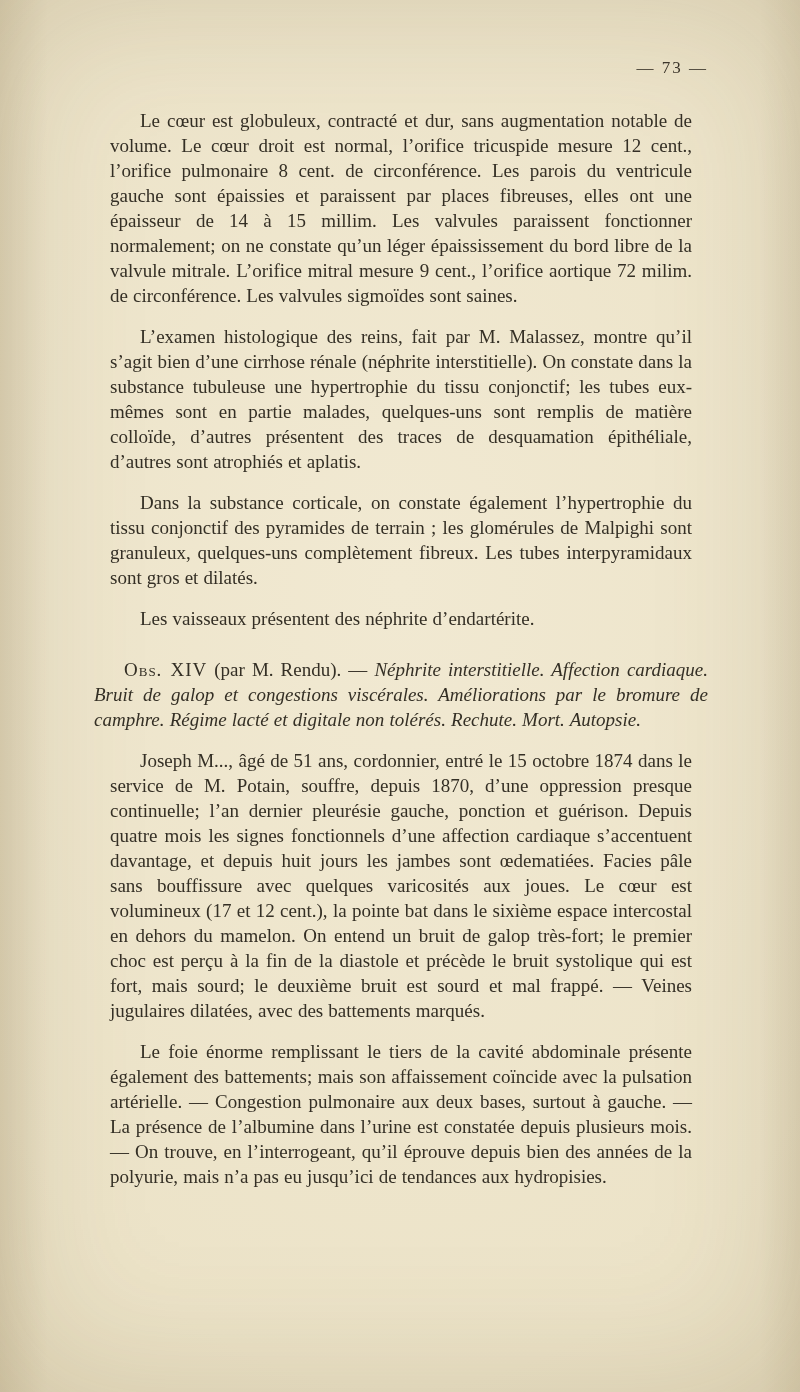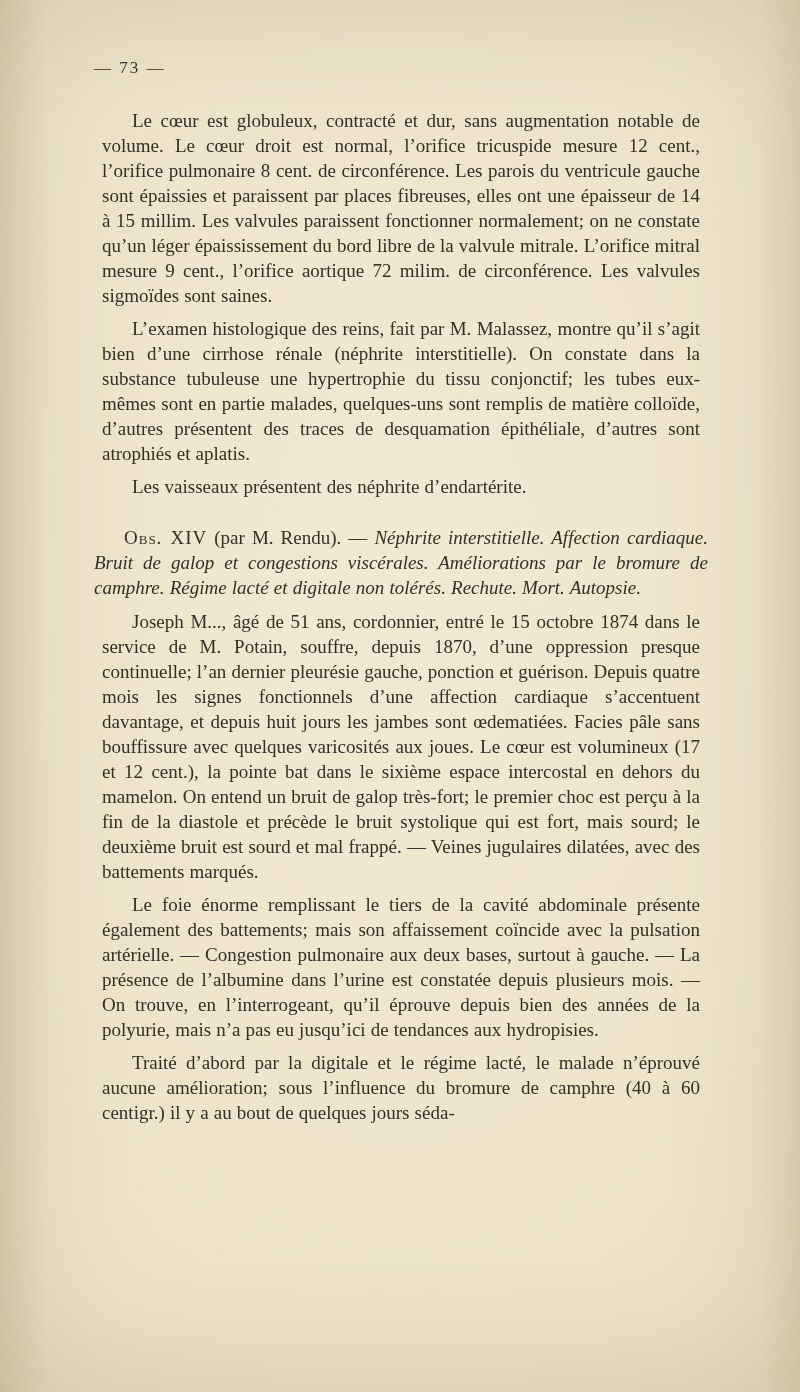--- a/index.html
+++ b/index.html
@@ -18,29 +18,29 @@
     overflow: hidden;
     color: #342f25;
     font-family: "Liberation Serif", "DejaVu Serif", serif;
     background:
       linear-gradient(90deg, rgba(118,94,50,0.12) 0%, rgba(118,94,50,0) 6%, rgba(118,94,50,0) 95%, rgba(118,94,50,0.09) 100%),
       radial-gradient(ellipse 130% 115% at 50% 42%, #f1e9d2 0%, #ece3c8 50%, #e3d8b9 82%, #d6caa4 100%);
     box-shadow: inset 0 0 150px rgba(112, 92, 52, 0.20);
     text-rendering: optimizeLegibility;
   }
   .page-number {
-    text-align: left;
+    text-align: right;
     font-size: 17px;
     line-height: 20px;
     letter-spacing: 2px;
     margin: 0 0 30px 0;
     color: #3c362b;
   }
   p.body-text {
-    margin: 8px;
+    margin: 16px;
     font-size: 19px;
     line-height: 25px;
     text-align: justify;
     text-indent: 30px;
     hyphens: auto;
     -webkit-hyphens: auto;
     word-spacing: 0.02em;
   }
   p.obs-paragraph {
     margin: 26px 0 9px 0;
@@ -60,24 +60,24 @@
 
 <div class="page">
 
   <div class="page-number">— 73 —</div>
 
   <p class="body-text">Le cœur est globuleux, contracté et dur, sans augmentation notable de volume. Le cœur droit est normal, l’orifice tricuspide mesure 12 cent., l’orifice pulmonaire 8 cent. de circonférence. Les parois du ventricule gauche sont épaissies et paraissent par places fibreuses, elles ont une épaisseur de 14 à 15 millim. Les valvules paraissent fonctionner normalement; on ne constate qu’un léger épaississement du bord libre de la valvule mitrale. L’orifice mitral mesure 9 cent., l’orifice aortique 72 milim. de circonférence. Les valvules sigmoïdes sont saines.</p>
 
 
   <p class="body-text">L’examen histologique des reins, fait par M. Malassez, montre qu’il s’agit bien d’une cirrhose rénale (néphrite interstitielle). On constate dans la substance tubuleuse une hypertrophie du tissu conjonctif; les tubes eux-mêmes sont en partie malades, quelques-uns sont remplis de matière colloïde, d’autres présentent des traces de desquamation épithéliale, d’autres sont atrophiés et aplatis.</p>
 
+  <p class="body-text">Dans la substance corticale, on constate également l’hypertrophie du tissu conjonctif des pyramides de terrain ; les glomérules de Malpighi sont granuleux, quelques-uns complètement fibreux. Les tubes interpyramidaux sont gros et dilatés.</p>
 
   <p class="body-text">Les vaisseaux présentent des néphrite d’endartérite.</p>
 
   <p class="body-text obs-paragraph"><span class="obs-label">Obs. XIV</span><span class="obs-attribution"> (par M. Rendu). — </span><span class="obs-summary">Néphrite interstitielle. Affection cardiaque. Bruit de galop et congestions viscérales. Améliorations par le bromure de camphre. Régime lacté et digitale non tolérés. Rechute. Mort. Autopsie.</span></p>
 
   <p class="body-text">Joseph M..., âgé de 51 ans, cordonnier, entré le 15 octobre 1874 dans le service de M. Potain, souffre, depuis 1870, d’une oppression presque continuelle; l’an dernier pleurésie gauche, ponction et guérison. Depuis quatre mois les signes fonctionnels d’une affection cardiaque s’accentuent davantage, et depuis huit jours les jambes sont œdematiées. Facies pâle sans bouffissure avec quelques varicosités aux joues. Le cœur est volumineux (17 et 12 cent.), la pointe bat dans le sixième espace intercostal en dehors du mamelon. On entend un bruit de galop très-fort; le premier choc est perçu à la fin de la diastole et précède le bruit systolique qui est fort, mais sourd; le deuxième bruit est sourd et mal frappé. — Veines jugulaires dilatées, avec des battements marqués.</p>
 
   <p class="body-text">Le foie énorme remplissant le tiers de la cavité abdominale présente également des battements; mais son affaissement coïncide avec la pulsation artérielle. — Congestion pulmonaire aux deux bases, surtout à gauche. — La présence de l’albumine dans l’urine est constatée depuis plusieurs mois. — On trouve, en l’interrogeant, qu’il éprouve depuis bien des années de la polyurie, mais n’a pas eu jusqu’ici de tendances aux hydropisies.</p>
 
-  <p class="body-text">Traité d’abord par la digitale et le régime lacté, le malade n’éprouvé aucune amélioration; sous l’influence du bromure de camphre (40 à 60 centigr.) il y a au bout de quelques jours séda-</p>
 
 </div>
 
 </body></html>

